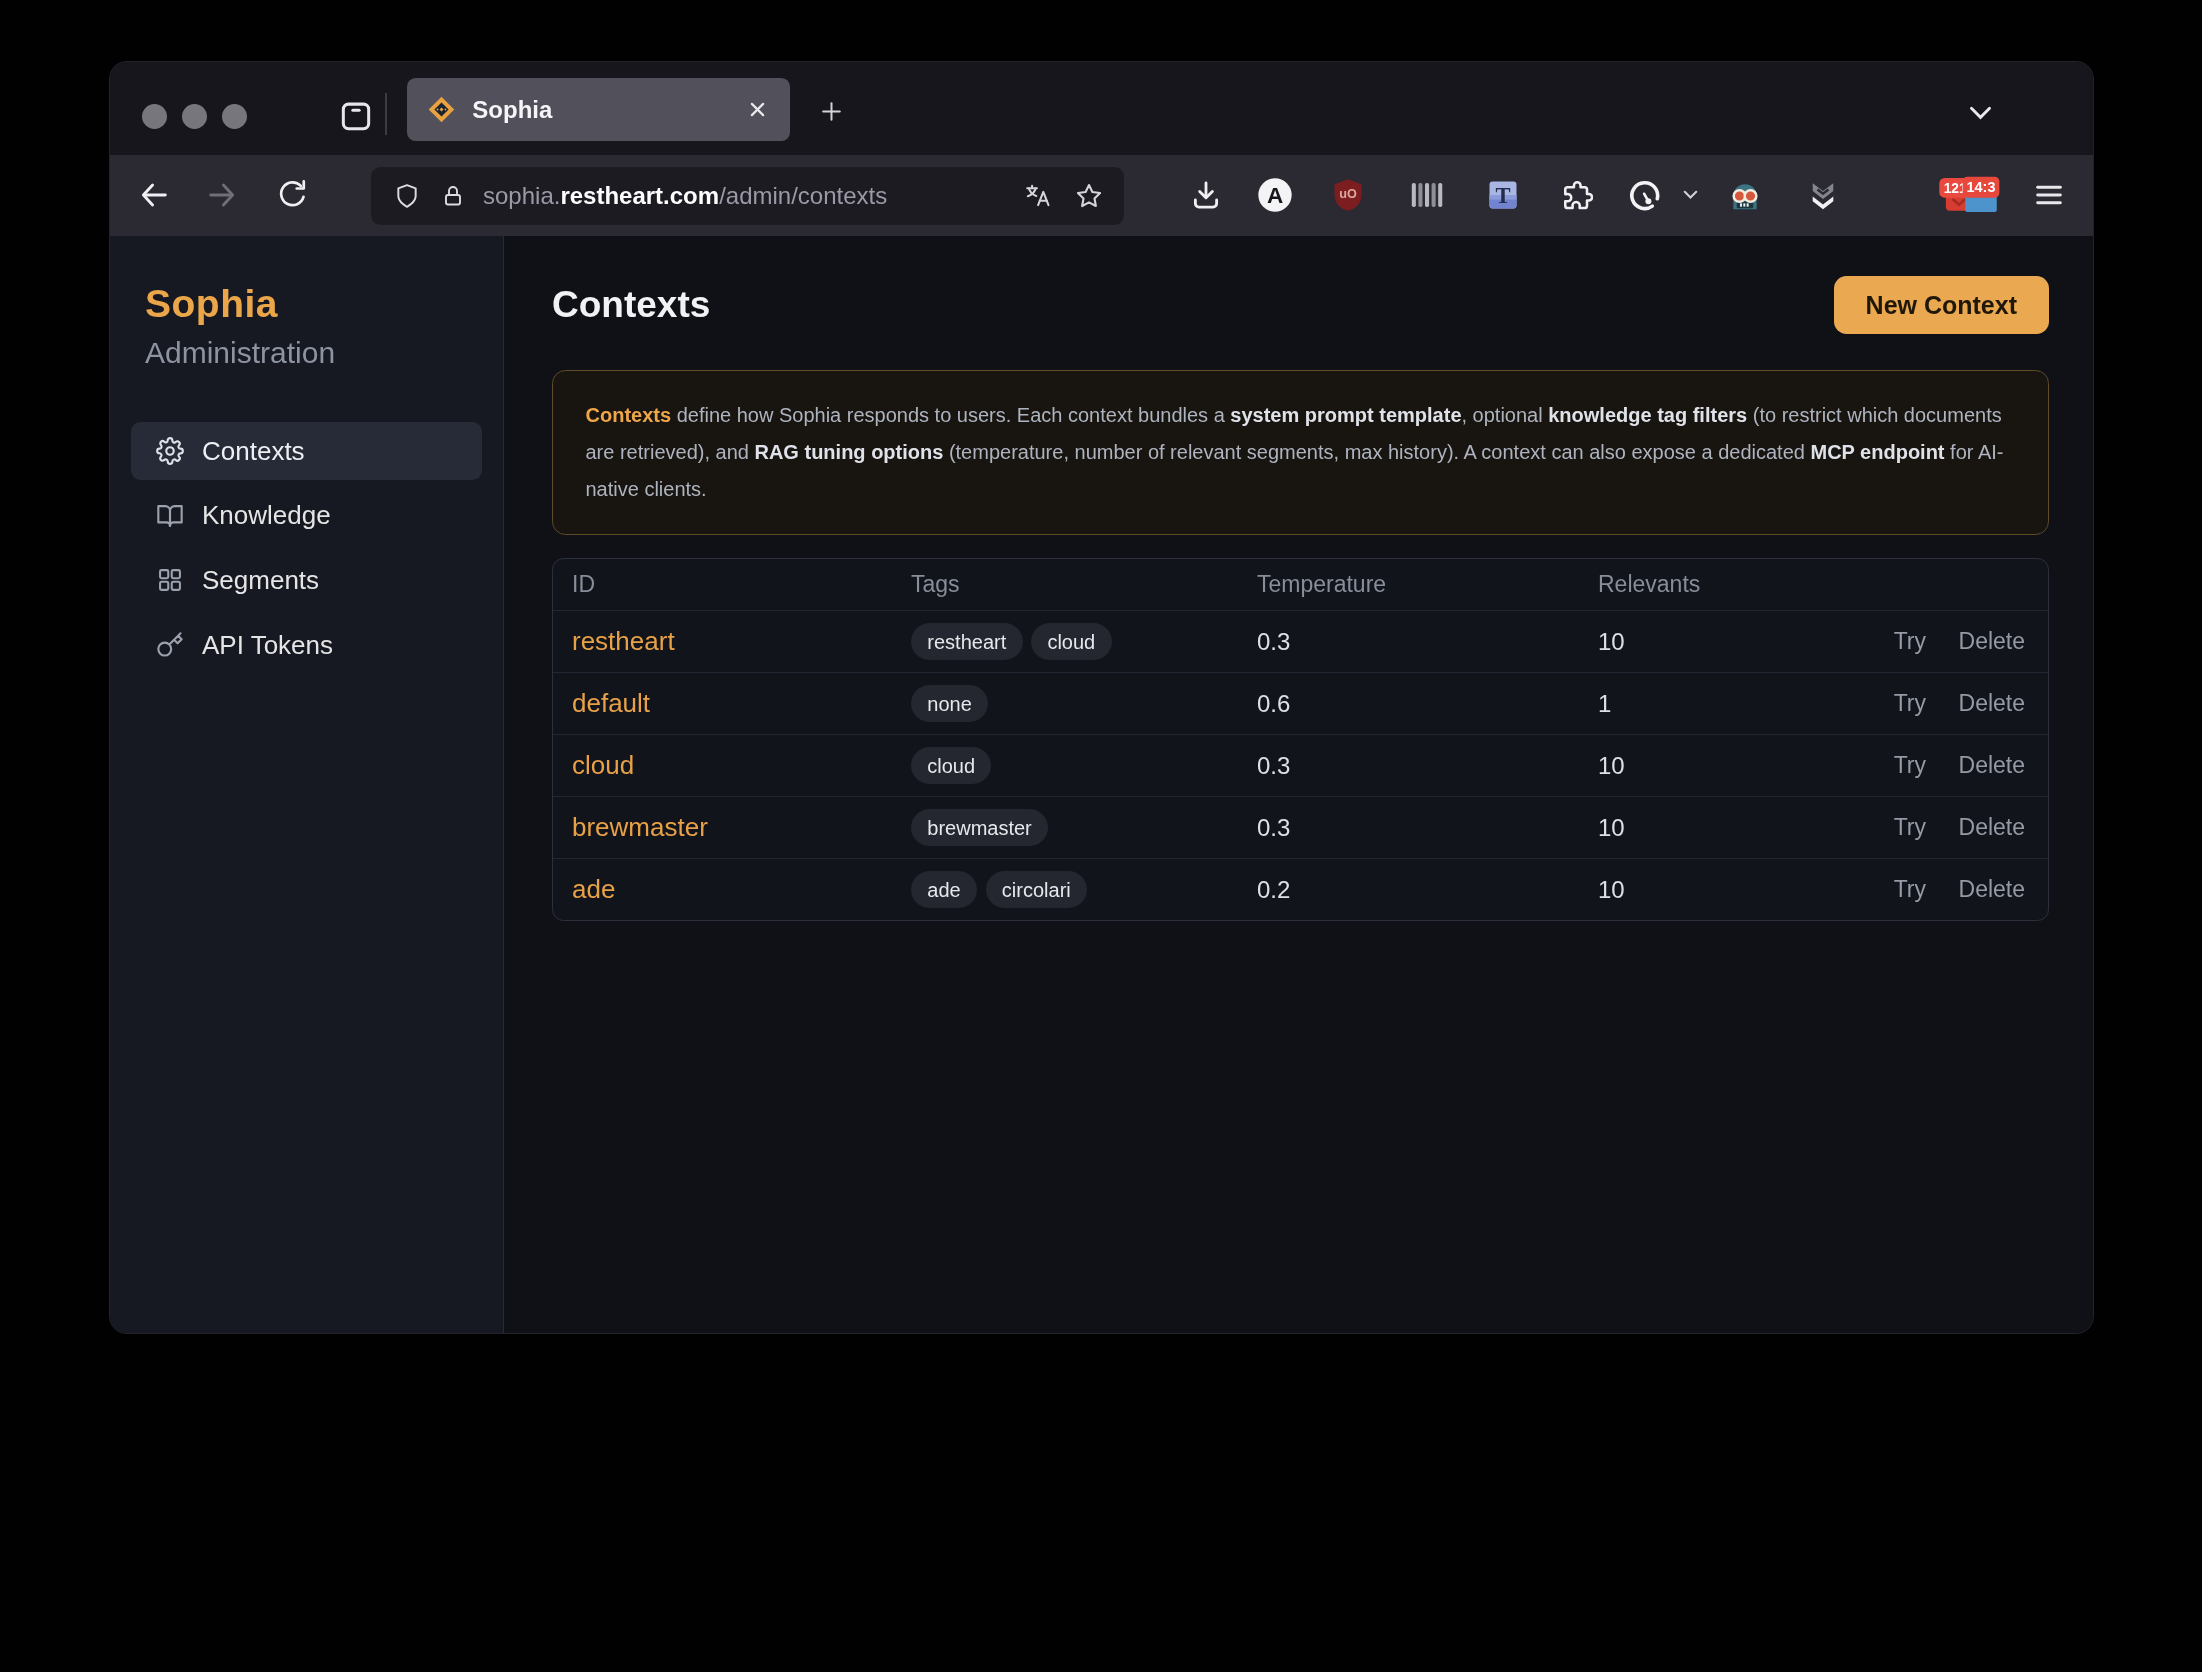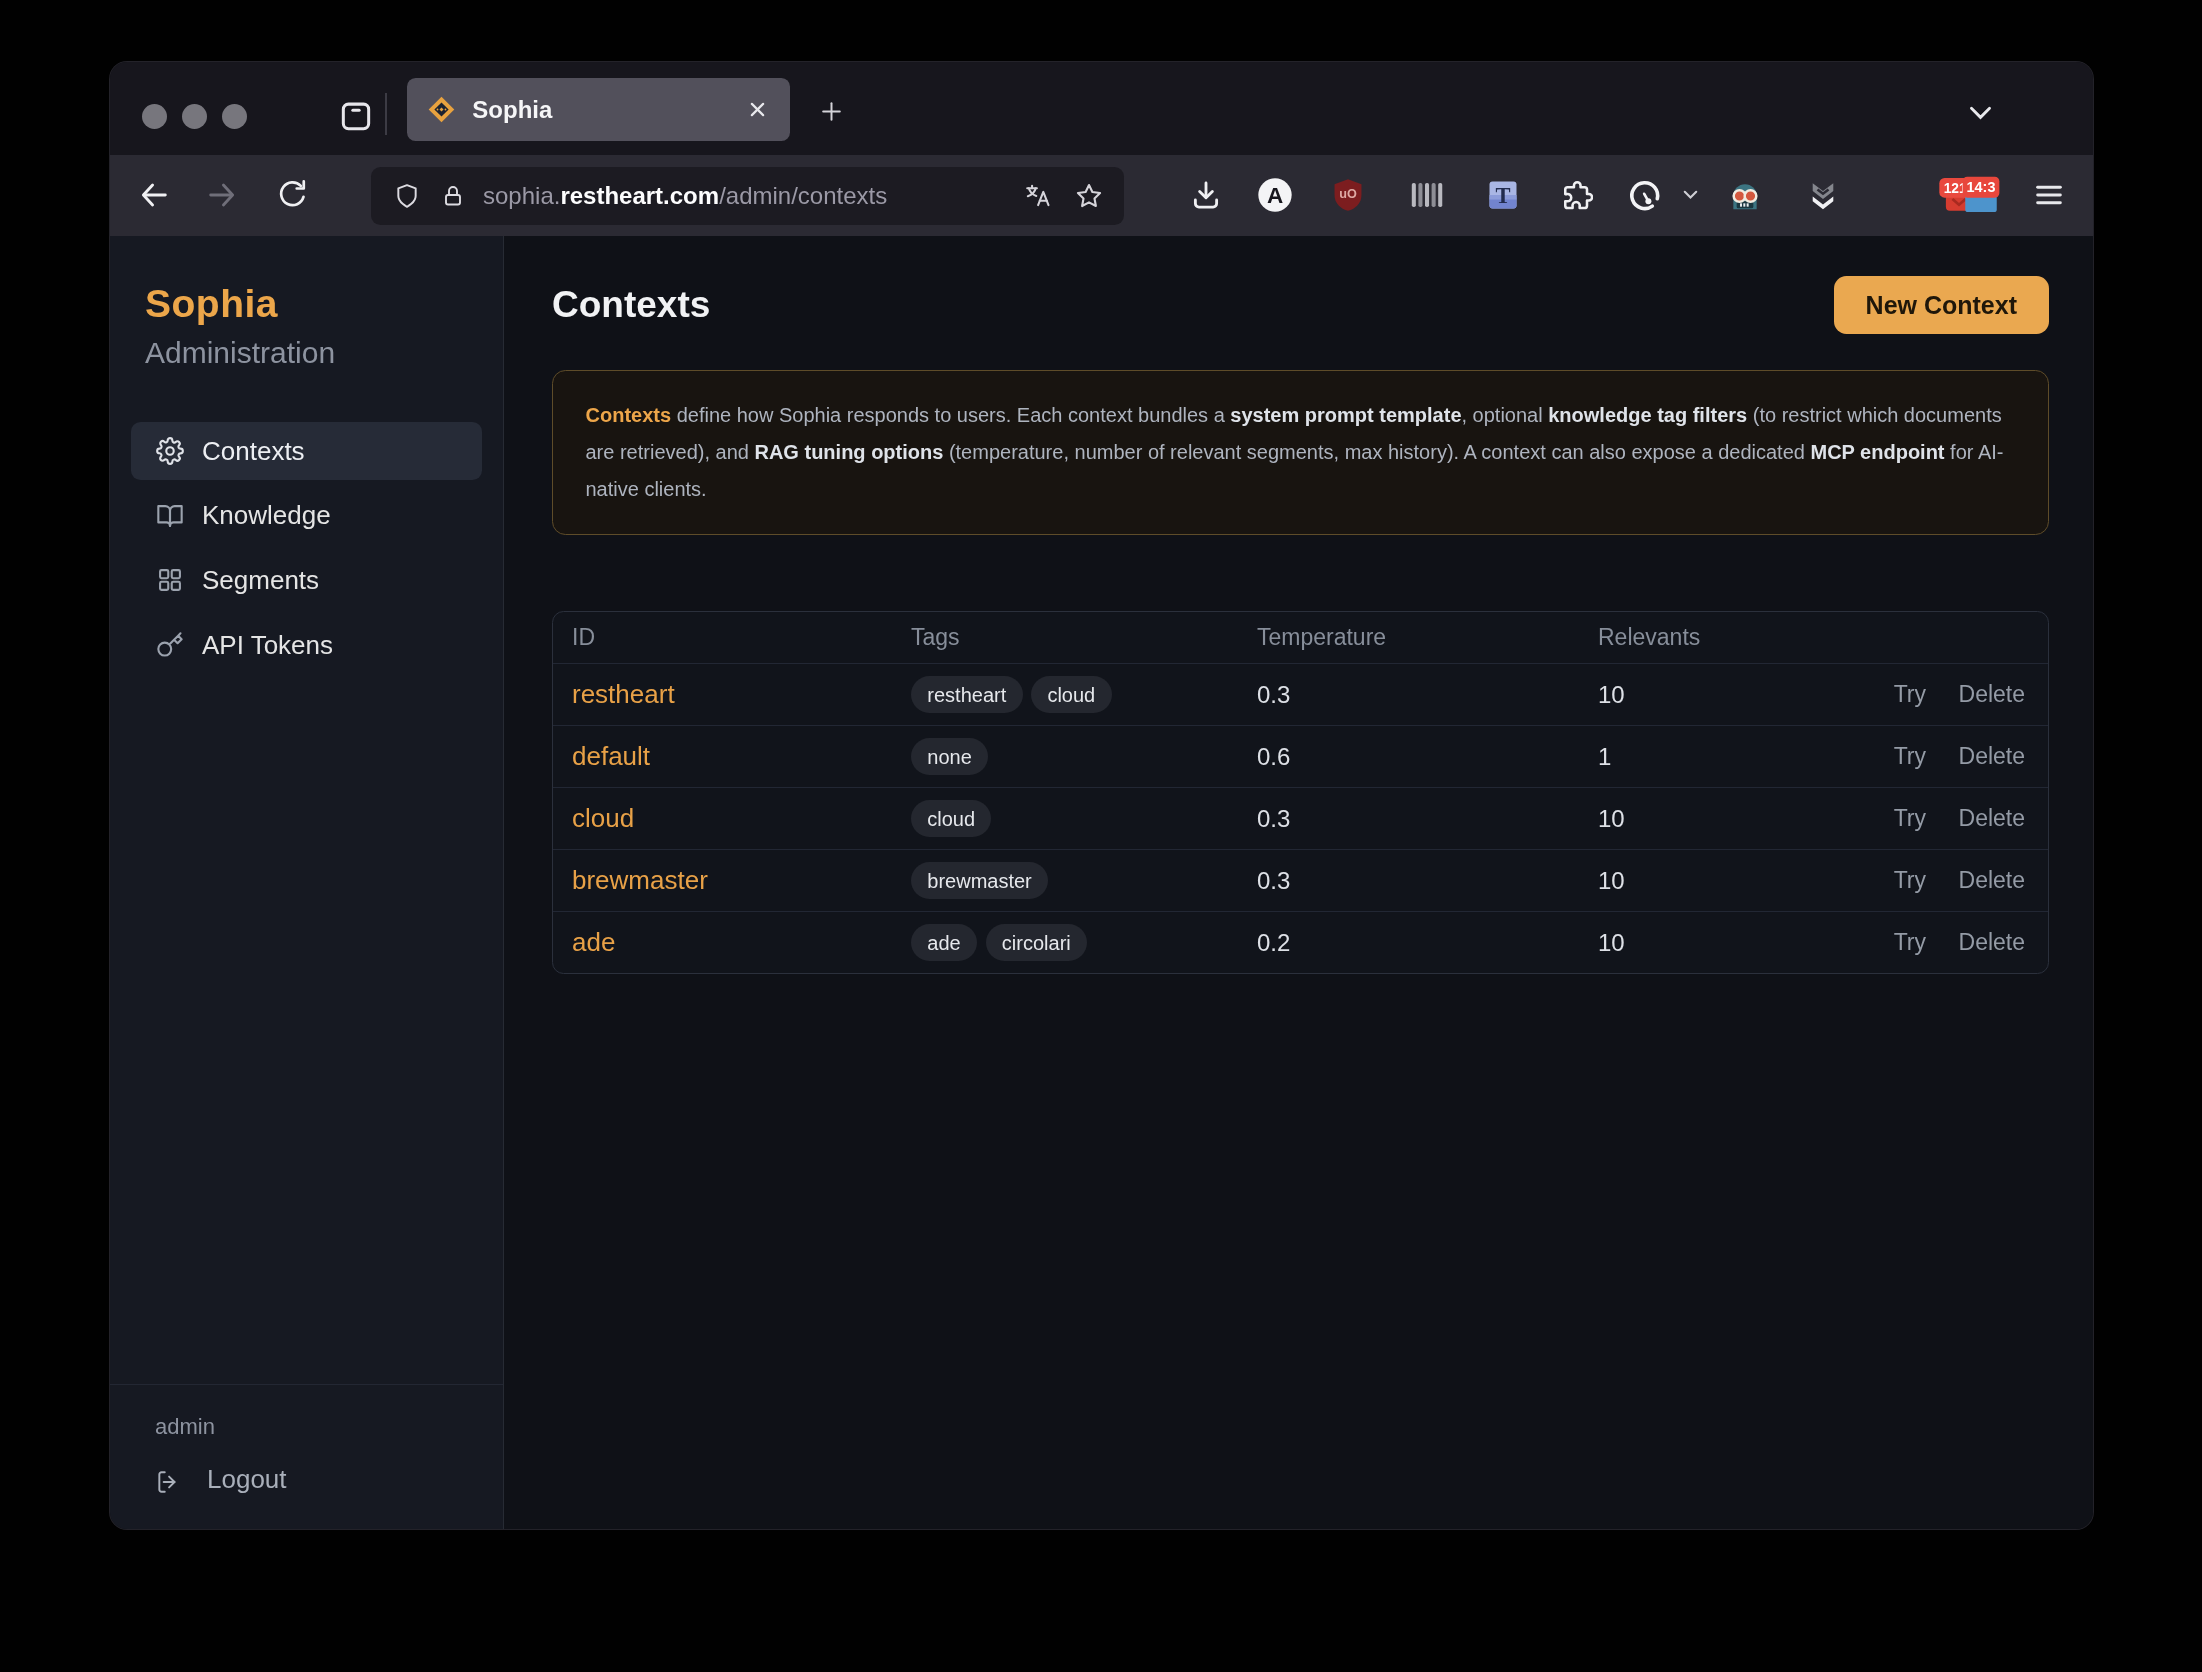--- a/index.html
+++ b/index.html
@@ -1,21 +1,21 @@
 <!DOCTYPE html>
 <html><head>
 <meta charset="utf-8">
 <style>
   * { margin:0; padding:0; box-sizing:border-box; }
   html,body { background:#010101; }
   body { font-family:"Liberation Sans","DejaVu Sans",sans-serif; }
   #screen { position:relative; width:2202px; height:1673px; background:#010101; overflow:hidden; }
 
   
-  #window { position:absolute; left:110px; top:62px; width:1983px; height:1467px;
+  #window { position:absolute; left:110px; top:62px; width:1983px; height:1271px;
             border-radius:17px; overflow:hidden; background:#0f1117;
             box-shadow:0 0 0 1px #232229; }
 
   
   .tabbar { position:relative; height:93px; background:#17161d; }
   .dot { position:absolute; top:42px; width:25px; height:25px; border-radius:50%; background:#77767d; }
   .dot.d1 { left:32px; } .dot.d2 { left:72px; } .dot.d3 { left:112px; }
   .toggle-box { position:absolute; left:227px; top:35px; width:38px; height:38px; }
   .tabstrip-sep { position:absolute; left:275px; top:31px; width:1.9px; height:42px; background:#3c3b44; }
   .tab { position:absolute; left:297px; top:16.3px; width:383px; height:63px; background:#52505b;
@@ -57,21 +57,21 @@
   .main-header { display:flex; justify-content:space-between; align-items:center; }
   .page-title { font-size:37px; font-weight:700; color:#f1f2f4; }
   .btn-primary { height:58px; padding:4px 32px; background:#eaa850; color:#1f170a; border:none;
                  border-radius:12.4px; font-size:25px; font-weight:600;
                  font-family:"Liberation Sans","DejaVu Sans",sans-serif; display:flex; align-items:center; }
   .infobox { margin-top:36px; border:1px solid #5e4c29; background:#181410; border-radius:13.4px;
              padding:26px 32.5px; font-size:20px; line-height:37px; color:#aeb4bf; }
   .infobox .accent { color:#eda64a; font-weight:700; }
   .infobox .bold { color:#dfe3e9; font-weight:600; }
 
-  .ctx-table { margin-top:76px; border:1px solid #2b303c; border-radius:11.5px; overflow:hidden; background:#11141b; }
+  .ctx-table { margin-top:23px; border:1px solid #2b303c; border-radius:11.5px; overflow:hidden; background:#11141b; }
   .thead, .trow { display:grid; grid-template-columns:339px 346px 341px 1fr 182px;
                   align-items:center; padding:0 23px 0 19px; }
   .thead { height:51px; font-size:23px; color:#878e9a; }
   .trow { height:62px; border-top:1px solid #222734; font-size:24px; color:#dde0e6; }
   .cell-id { font-size:26px; color:#e8a147; cursor:pointer; }
   .cell-tags { display:flex; gap:8.6px; }
   .pill { background:#24272f; border-radius:955px; padding:6.7px 16.3px; font-size:20px; color:#e6e8ec; line-height:1.2; }
   .cell-actions { display:flex; justify-content:flex-end; gap:32.5px; font-size:23px; color:#949ba6; }
   .cell-actions span { cursor:pointer; }
 

